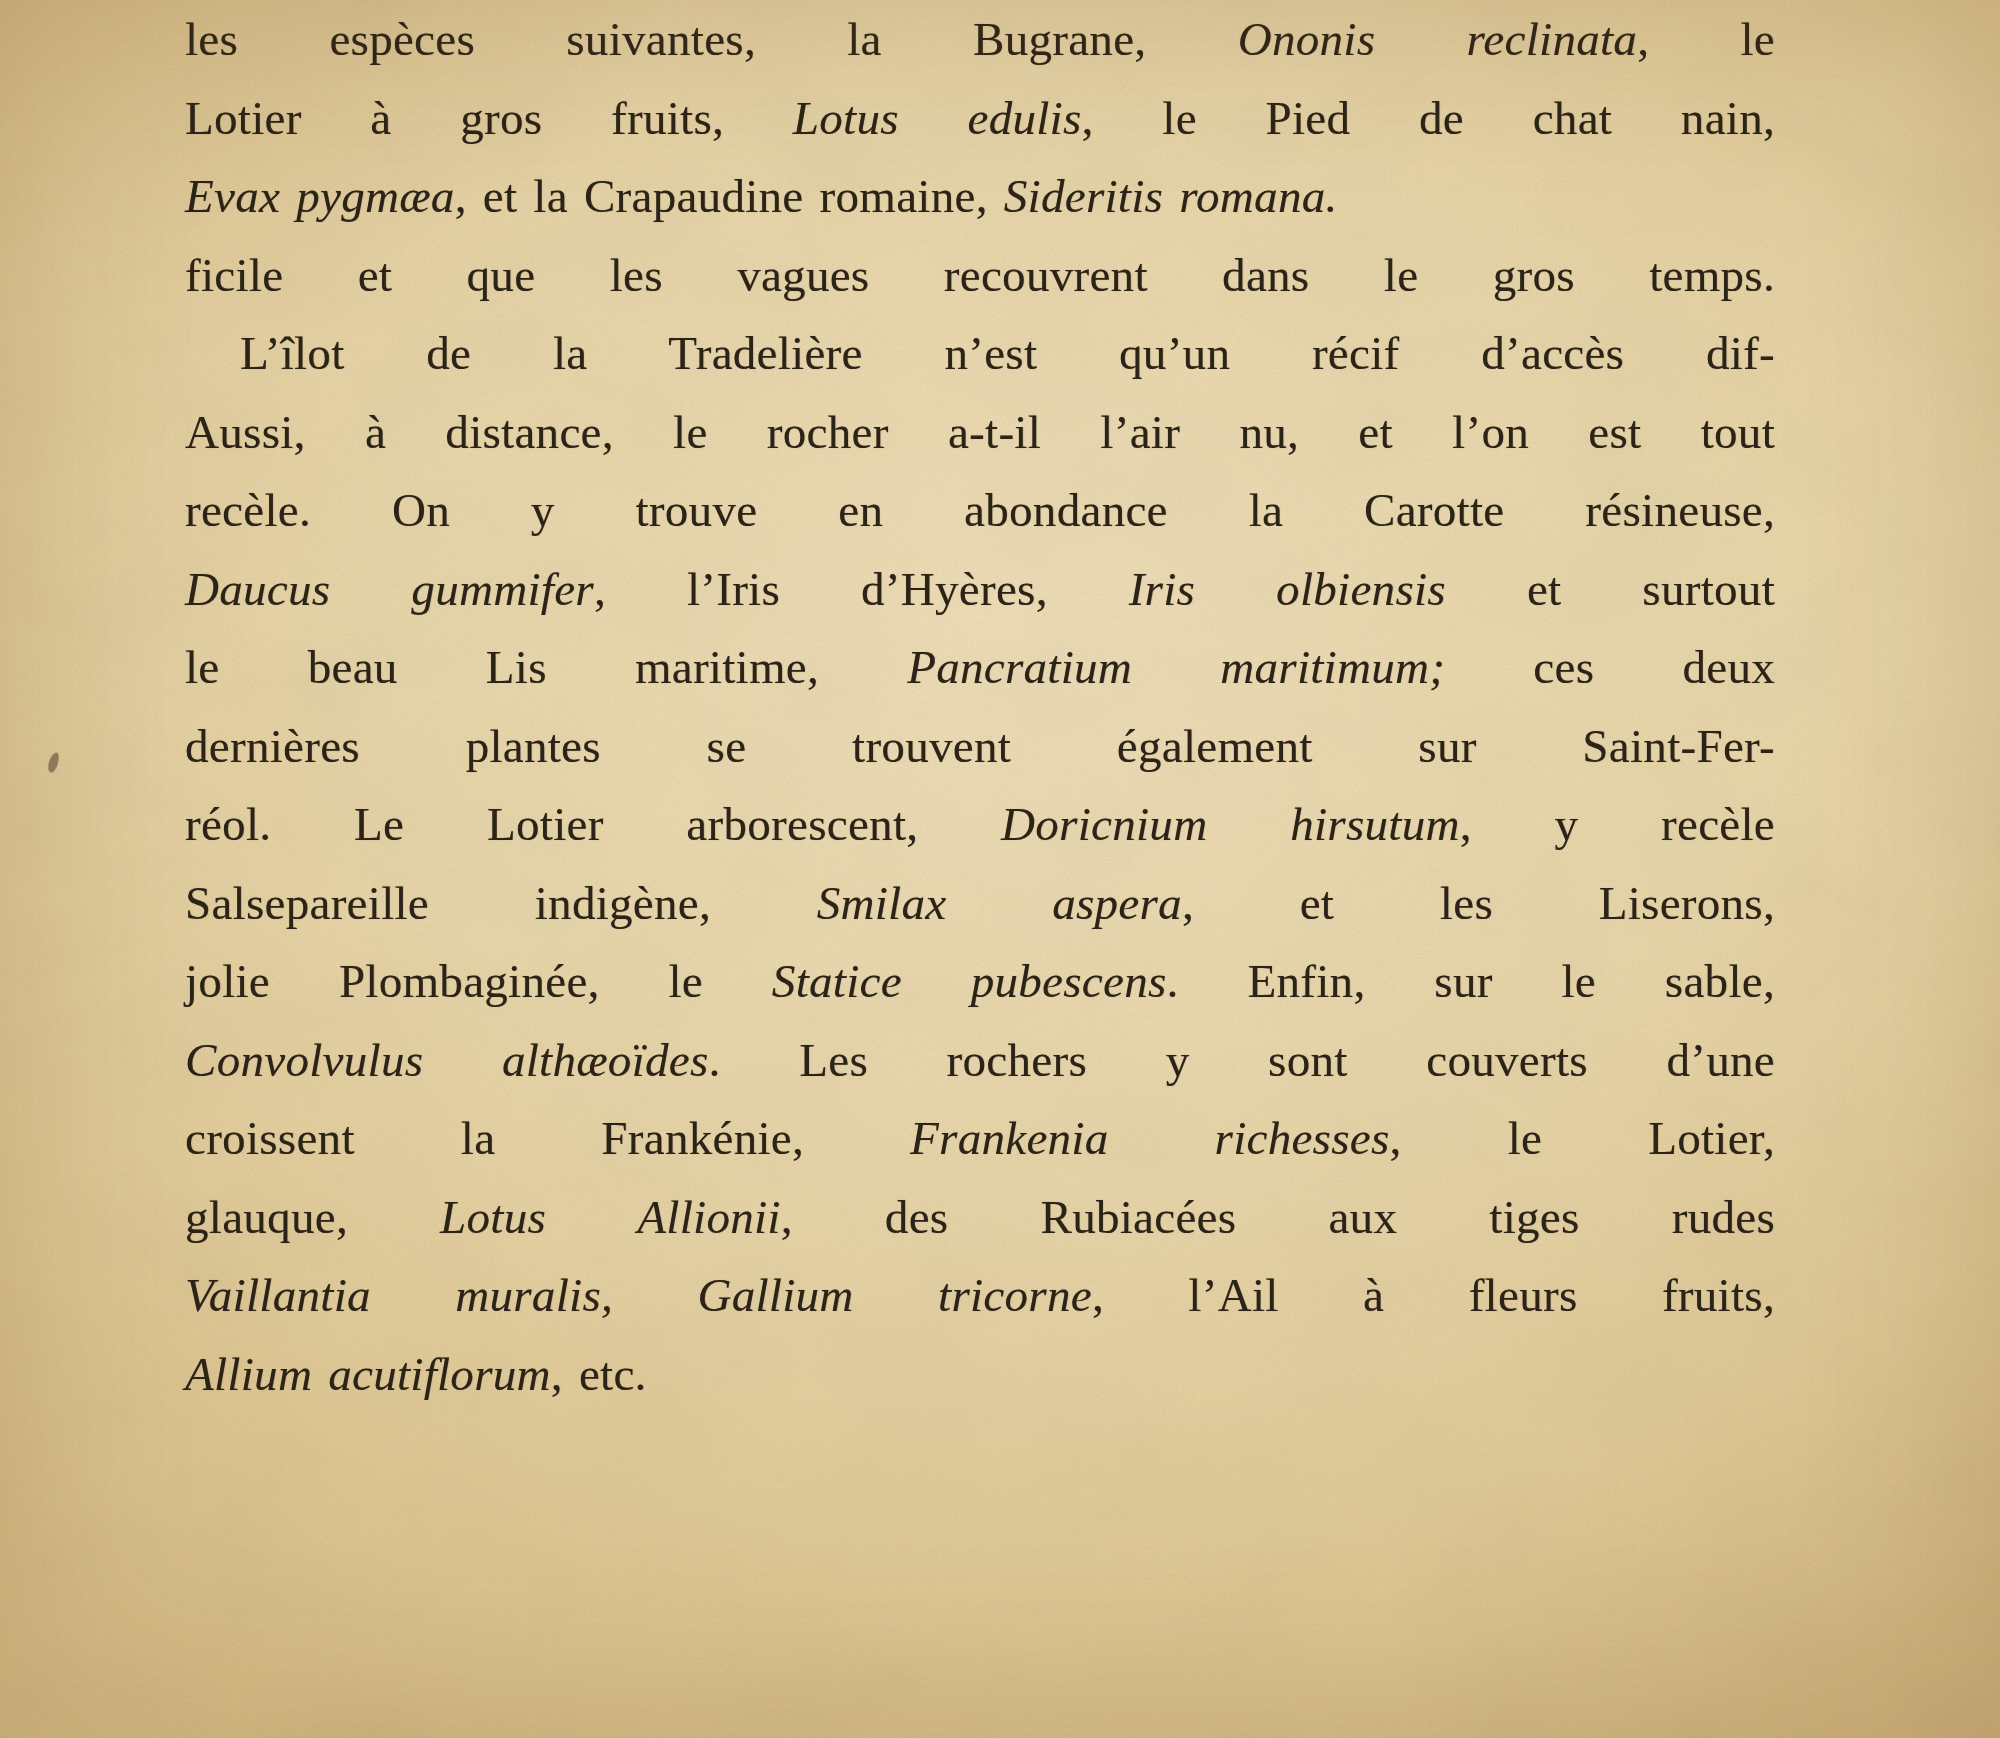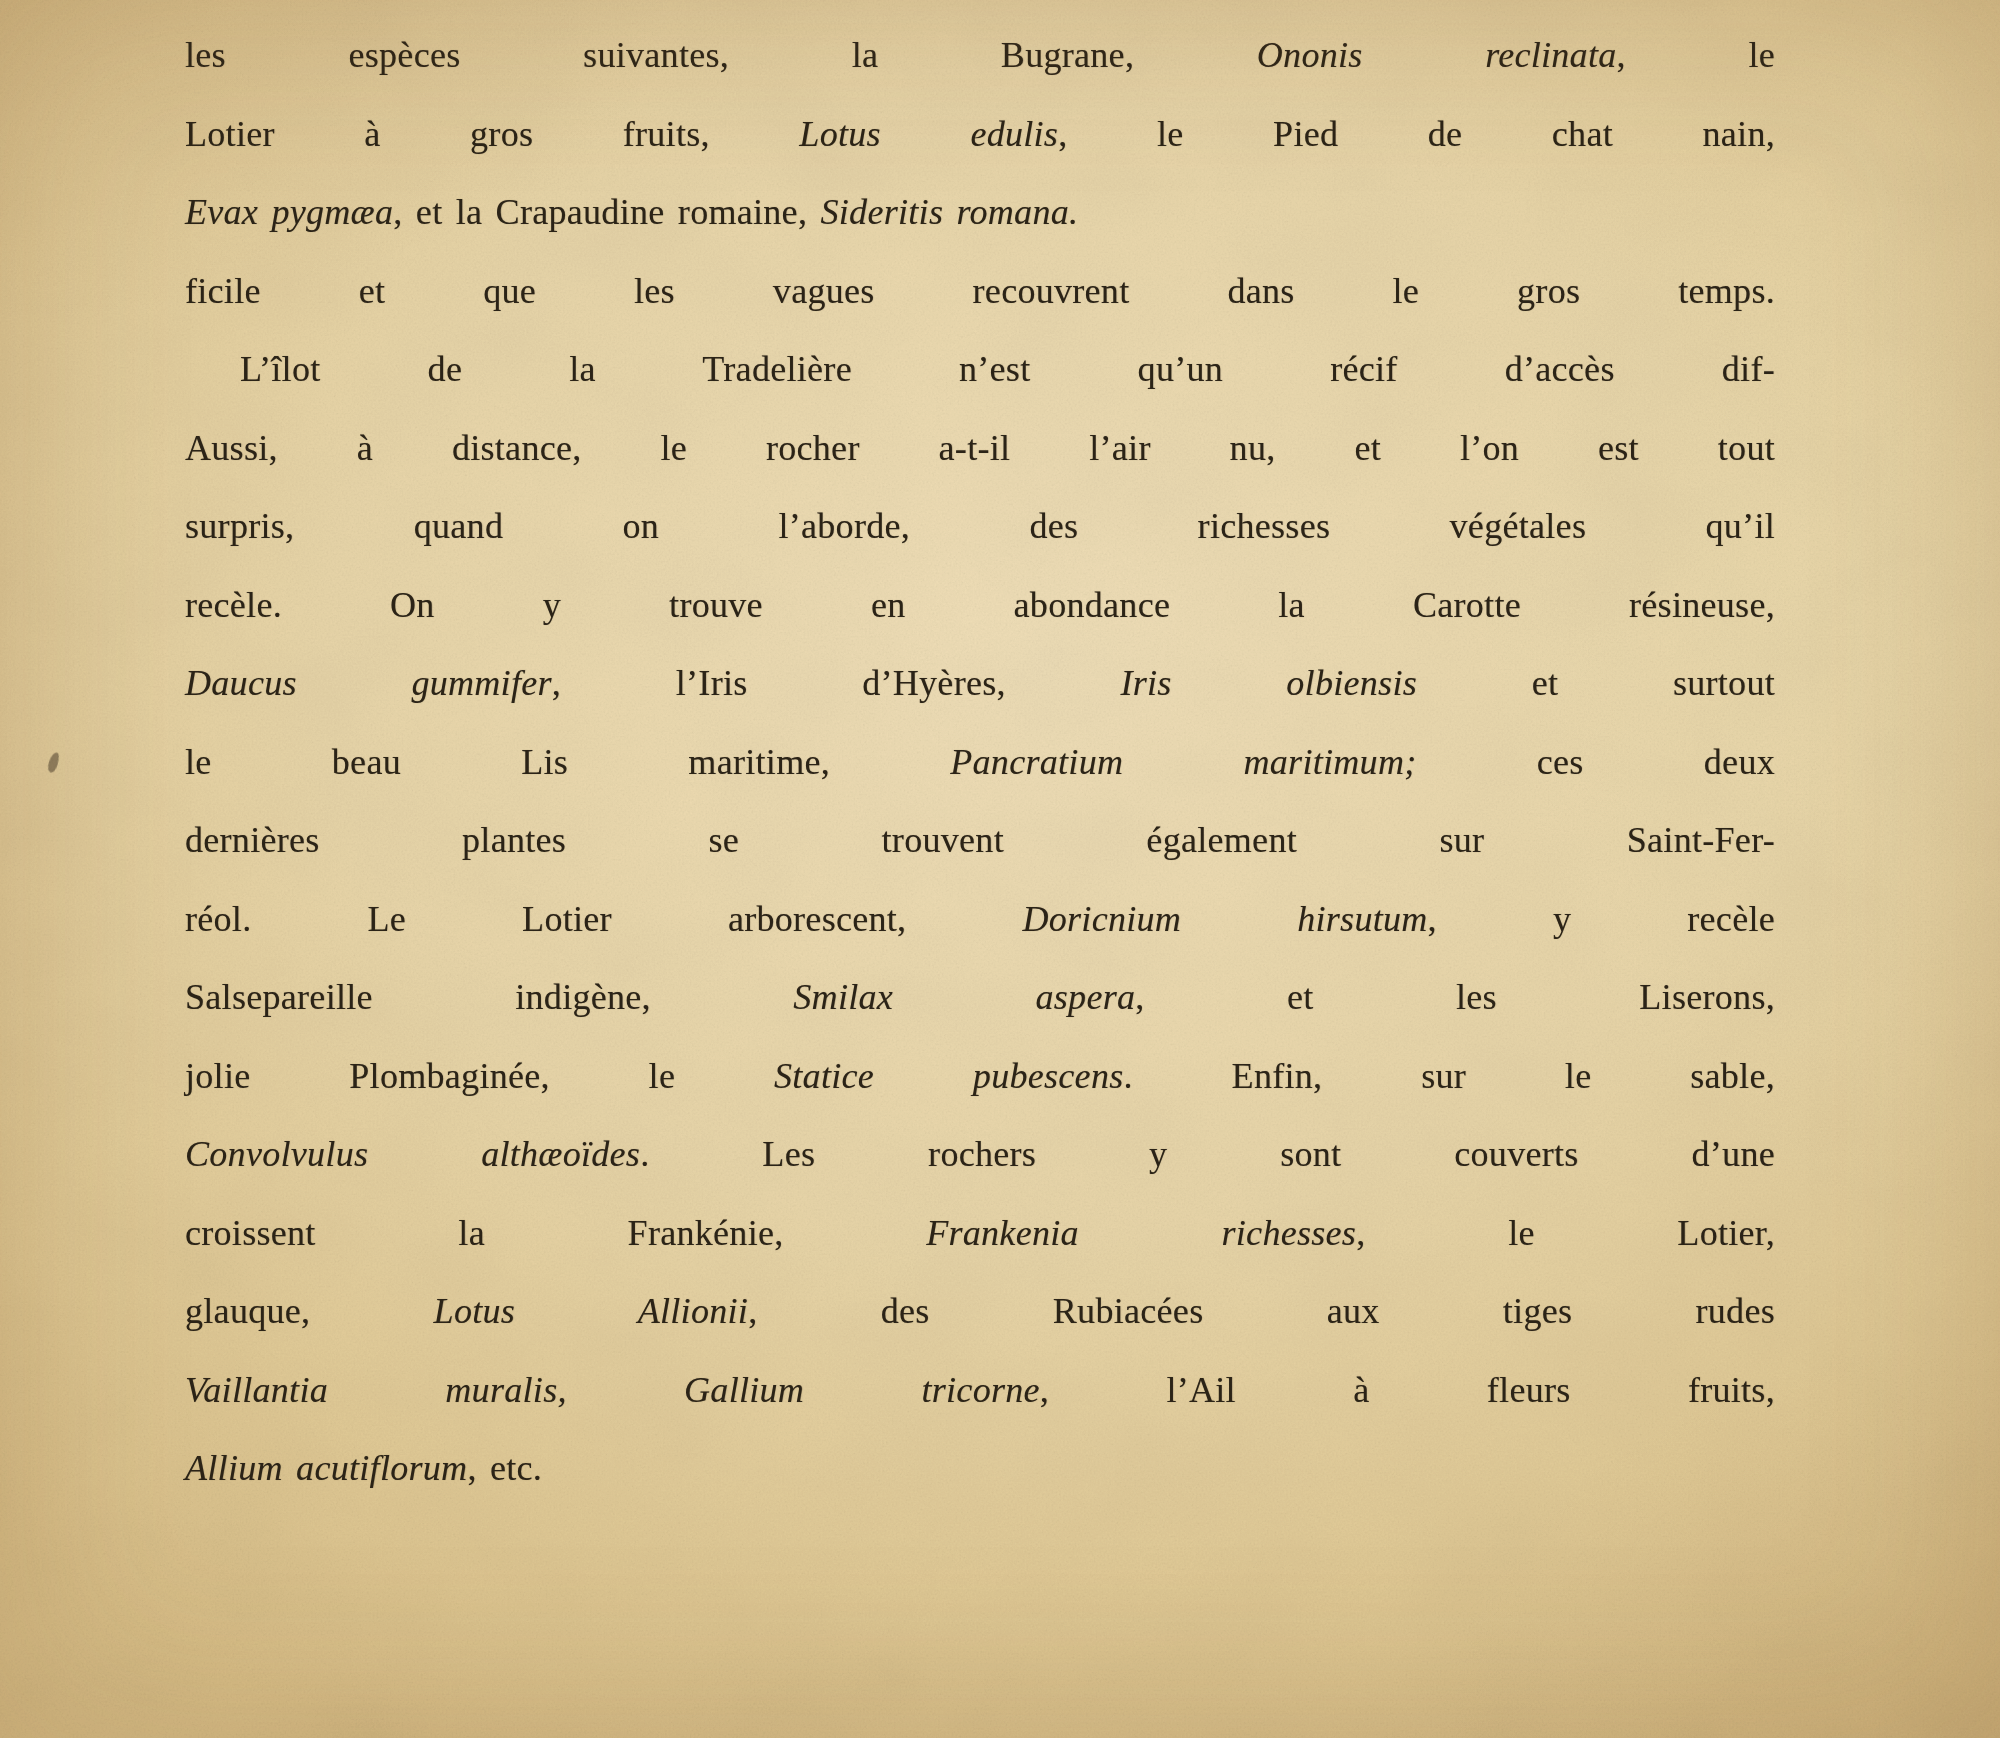--- a/index.html
+++ b/index.html
@@ -29,24 +29,24 @@
   }
   .texture {
     position: absolute;
     inset: 0;
     pointer-events: none;
     mix-blend-mode: multiply;
   }
   .text-block {
     position: absolute;
     left: 185px;
-    top: 16px;
+    top: 0;
     width: 1590px;
     color: #2c2417;
-    font-size: 36px;
+    font-size: 47px;
     line-height: 78.5px;
     word-spacing: 4px;
     letter-spacing: 0.3px;
     text-shadow: 0.3px 0.4px 0.9px rgba(44, 36, 23, 0.38);
   }
   .line {
     text-align: justify;
     text-align-last: justify;
   }
   .line.para-end {
@@ -79,21 +79,20 @@
   <div class="text-block" style="color: rgb(44, 36, 23);">
       <div>
         <div class="line"><span class="seg">les espèces suivantes, la Bugrane, </span><span class="seg it">Ononis reclinata</span><span class="seg">, le</span></div>
         <div class="line"><span class="seg">Lotier à gros fruits, </span><span class="seg it">Lotus edulis</span><span class="seg">, le Pied de chat nain,</span></div>
         <div class="line para-end"><span class="seg it">Evax pygmæa</span><span class="seg">, et la Crapaudine romaine, </span><span class="seg it">Sideritis romana.</span></div>
       </div>
       <div>
         <div class="line"><span class="seg">ficile et que les vagues recouvrent dans le gros temps.</span></div>
         <div class="line indent"><span class="seg">L’îlot de la Tradelière n’est qu’un récif d’accès dif-</span></div>
         <div class="line"><span class="seg">Aussi, à distance, le rocher a-t-il l’air nu, et l’on est tout</span></div>
-        <div class="line"><span class="seg">surpris, quand on l’aborde, des richesses végétales qu’il</span></div>
         <div class="line"><span class="seg">recèle. On y trouve en abondance la Carotte résineuse,</span></div>
         <div class="line"><span class="seg it">Daucus gummifer</span><span class="seg">, l’Iris d’Hyères, </span><span class="seg it">Iris olbiensis</span><span class="seg"> et surtout</span></div>
         <div class="line"><span class="seg">le beau Lis maritime, </span><span class="seg it">Pancratium maritimum;</span><span class="seg"> ces deux</span></div>
         <div class="line"><span class="seg">dernières plantes se trouvent également sur Saint-Fer-</span></div>
         <div class="line"><span class="seg">réol. Le Lotier arborescent, </span><span class="seg it">Doricnium hirsutum</span><span class="seg">, y recèle</span></div>
         <div class="line"><span class="seg">Salsepareille indigène, </span><span class="seg it">Smilax aspera</span><span class="seg">, et les Liserons,</span></div>
         <div class="line"><span class="seg">jolie Plombaginée, le </span><span class="seg it">Statice pubescens</span><span class="seg">. Enfin, sur le sable,</span></div>
         <div class="line"><span class="seg it">Convolvulus althæoïdes</span><span class="seg">. Les rochers y sont couverts d’une</span></div>
         <div class="line"><span class="seg">croissent la Frankénie, </span><span class="seg it">Frankenia richesses</span><span class="seg">, le Lotier,</span></div>
         <div class="line"><span class="seg">glauque, </span><span class="seg it">Lotus Allionii</span><span class="seg">, des Rubiacées aux tiges rudes</span></div>

